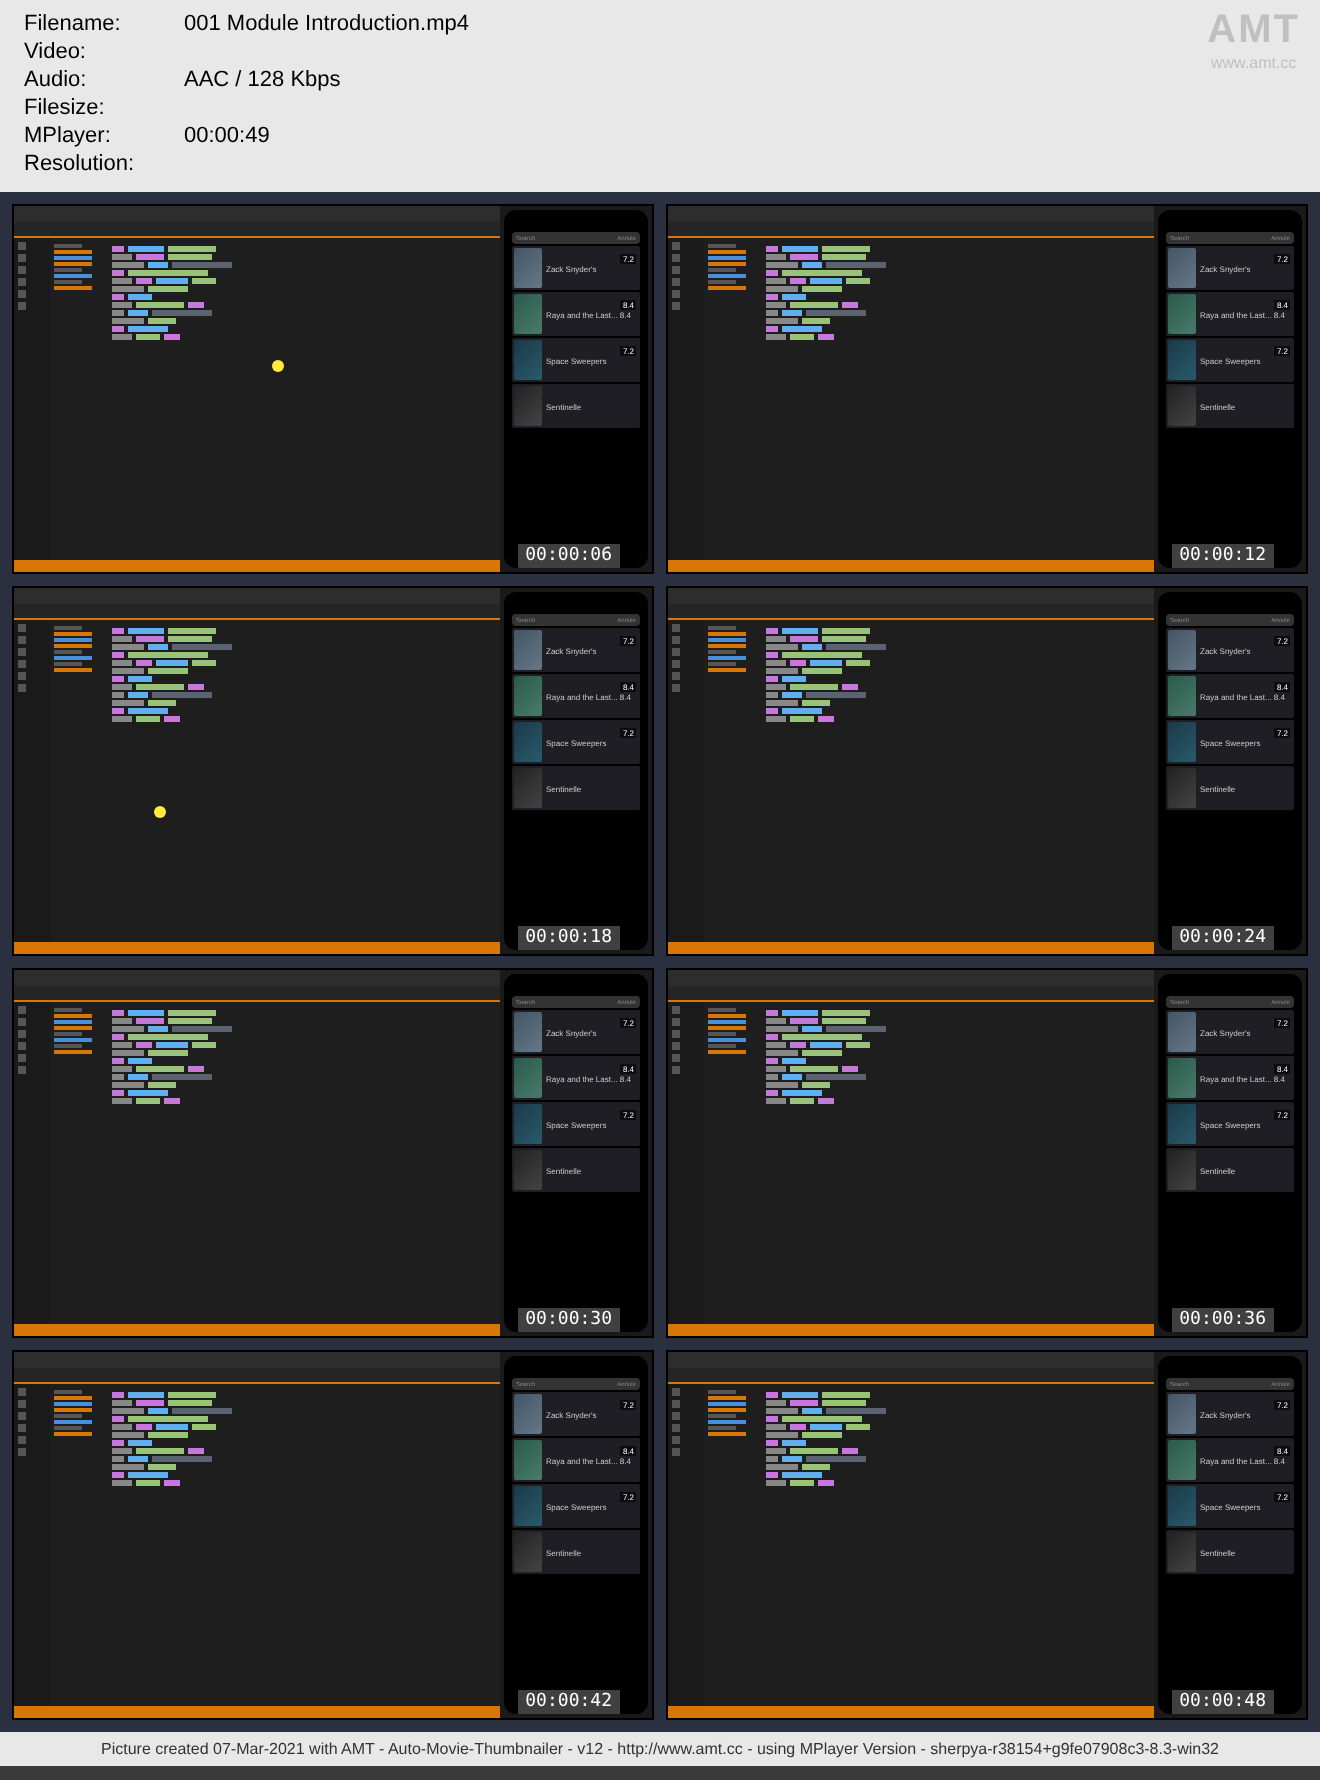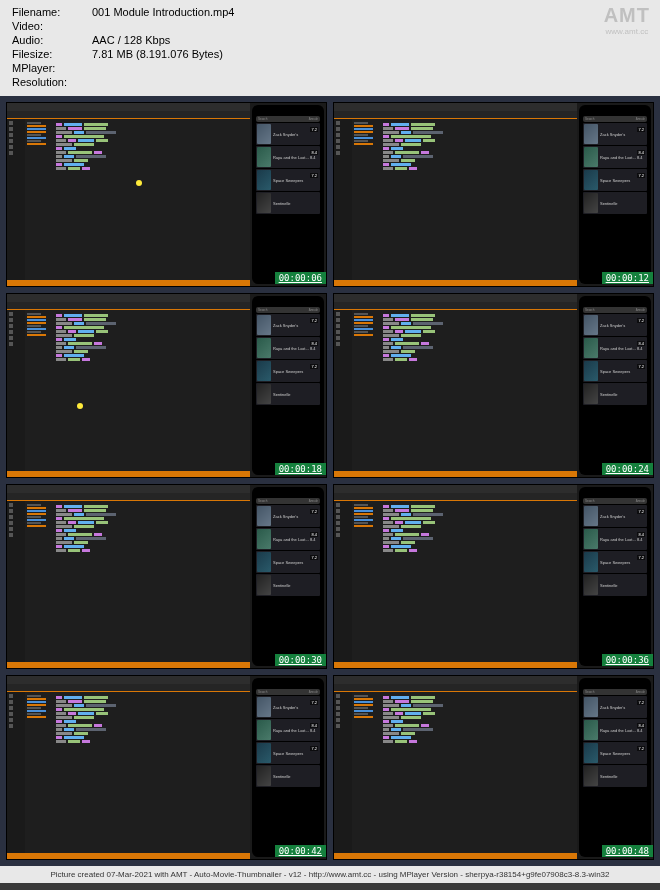--- a/index.html
+++ b/index.html
@@ -194,27 +194,26 @@
       position: absolute;
       right: 2px;
       font-size: 4px;
       color: #fff;
       background: rgba(0,0,0,0.6);
       padding: 0 1px;
     }
     .timestamp {
       position: absolute;
       bottom: 2px;
-      right: 0;
-      background: #15803d;
+      right: 16px;
+      background: #404040;
       color: #fff;
       font-size: 9px;
       padding: 1px 4px;
       font-family: monospace;
-      text-decoration: underline;
     }
     .cursor-dot {
       position: absolute;
       width: 6px;
       height: 6px;
       background: #ffeb3b;
       border-radius: 50%;
     }
     .footer {
       background: #e8e8e8;
@@ -236,24 +235,24 @@
   </div>
   <div class="header-row">
     <span class="header-label">Video:</span>
   </div>
   <div class="header-row">
     <span class="header-label">Audio:</span>
     <span class="header-value">AAC / 128 Kbps</span>
   </div>
   <div class="header-row">
     <span class="header-label">Filesize:</span>
-    <span class="header-value">7.81 MB (8.191.076 Bytes)</span>
   </div>
   <div class="header-row">
     <span class="header-label">MPlayer:</span>
+    <span class="header-value">00:00:49</span>
   </div>
   <div class="header-row">
     <span class="header-label">Resolution:</span>
   </div>
   <div class="watermark">
     <div class="watermark-logo">AMT</div>
     <div class="watermark-url">www.amt.cc</div>
   </div>
 </div>
 

